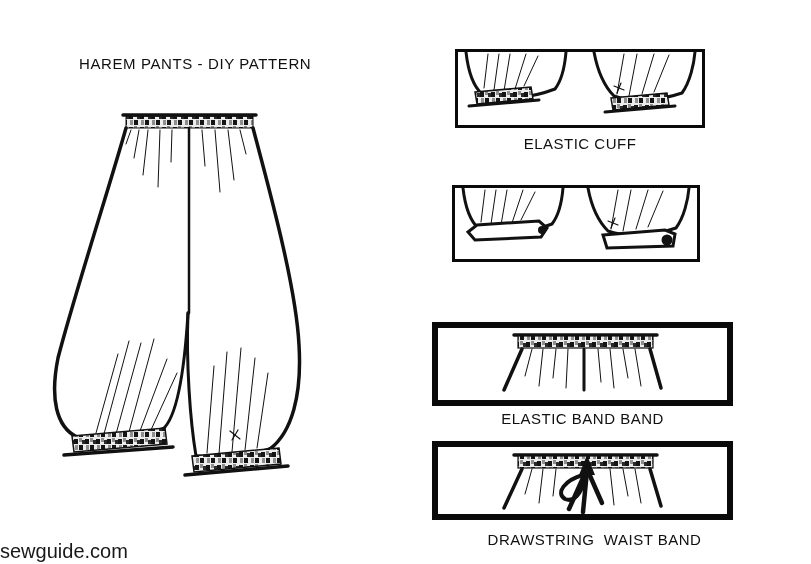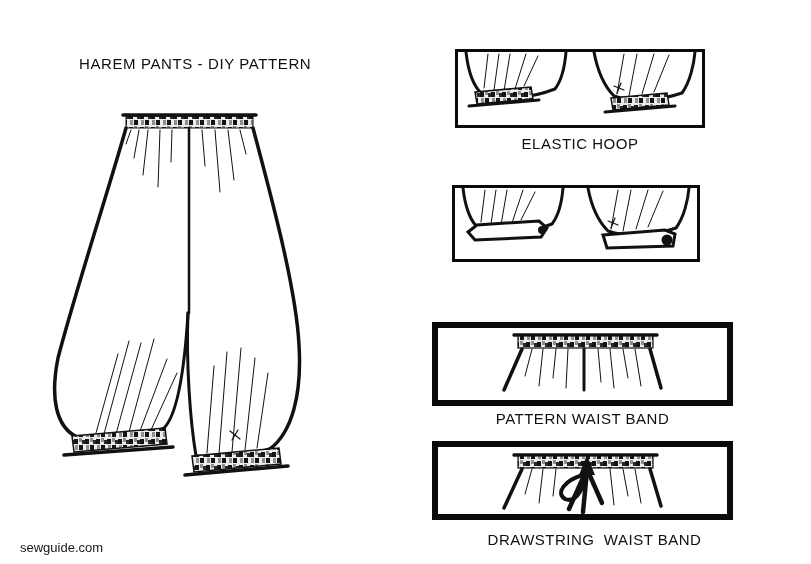--- a/index.html
+++ b/index.html
@@ -16,23 +16,23 @@
     position: absolute;
     left: 79px;
     top: 55px;
     font-size: 15px;
     letter-spacing: 0.6px;
     color: #101010;
     white-space: pre;
   }
   .watermark {
     position: absolute;
-    left: 20px;
+    left: 0;
     top: 540px;
-    font-size: 13px;
+    font-size: 20px;
     color: #181818;
   }
   .pants-svg {
     position: absolute;
     left: 30px;
     top: 100px;
   }
   .panel-box {
     position: absolute;
     background: #ffffff;
@@ -164,21 +164,21 @@
         </g>
         <polygon points="153,46 209,41 211,53 155,58" fill="url(#tex-p1)" stroke-width="1.5"></polygon>
         <line x1="147" y1="60" x2="217" y2="54" stroke-width="3"></line>
         <g stroke-width="1.2">
             <path d="M156,34 L166,38"></path>
             <path d="M163,31 L159,41"></path>
           </g>
       </g>
     </svg>
   </div>
-  <div class="panel-caption" id="cap1">ELASTIC HOOP</div>
+  <div class="panel-caption" id="cap1">ELASTIC CUFF</div>
 
   <div class="panel-box border-thin" id="box2">
     <svg width="242" height="71" viewBox="0 0 242 71">
       <g stroke="#111" fill="none" stroke-linecap="round">
         <path d="M8,0 C10,18 14,32 24,41 C46,49 76,44 97,36 C104,27 107,12 108,0" stroke-width="3"></path>
         <g stroke-width="1">
           <path d="M30,2 L26,34"></path>
             <path d="M41,2 L36,36"></path>
             <path d="M52,2 L46,37"></path>
           <path d="M68,2 L57,35"></path>
@@ -227,21 +227,21 @@
             <path d="M118,21 L115,50"></path>
           <path d="M130,21 L128,60"></path>
             <path d="M160,21 L163,54"></path>
             <path d="M172,21 L176,60"></path>
           <path d="M185,21 L190,50"></path>
             <path d="M197,21 L203,58"></path>
         </g>
       </g>
     </svg>
   </div>
-  <div class="panel-caption" id="cap3">PATTERN WAIST BAND</div>
+  <div class="panel-caption" id="cap3">ELASTIC BAND BAND</div>
 
   <div class="panel-box border-thick" id="box4">
     <svg width="289" height="67" viewBox="0 0 289 67">
       <defs>
         <pattern id="tex-p4" width="11" height="13" patternUnits="userSpaceOnUse">
           <rect width="11" height="13" fill="#ececec"></rect>
           <rect x="0" y="1" width="4" height="5" fill="#141414"></rect>
           <rect x="5" y="0" width="3" height="4" fill="#8f8f8f"></rect>
           <rect x="8" y="2" width="3" height="4" fill="#2a2a2a"></rect>
           <rect x="1" y="7" width="3" height="5" fill="#8f8f8f"></rect>

